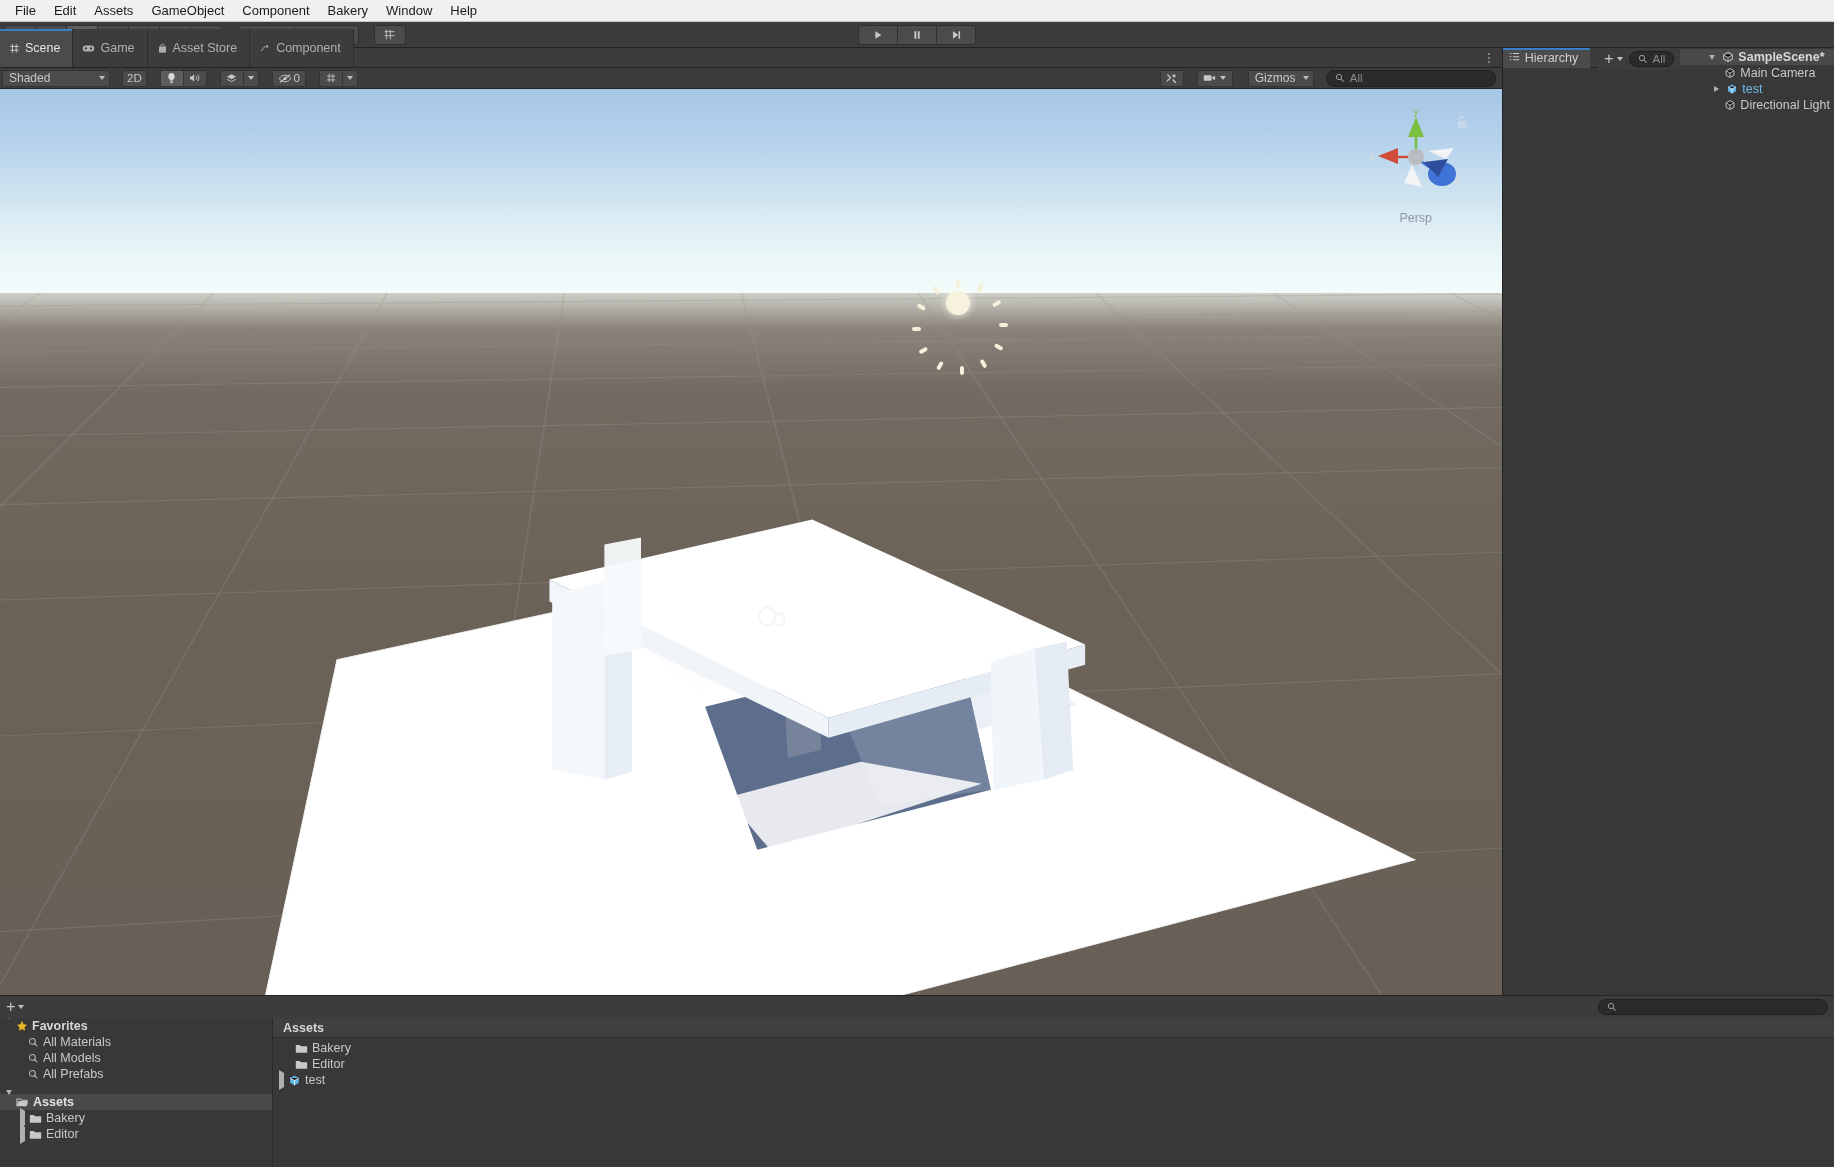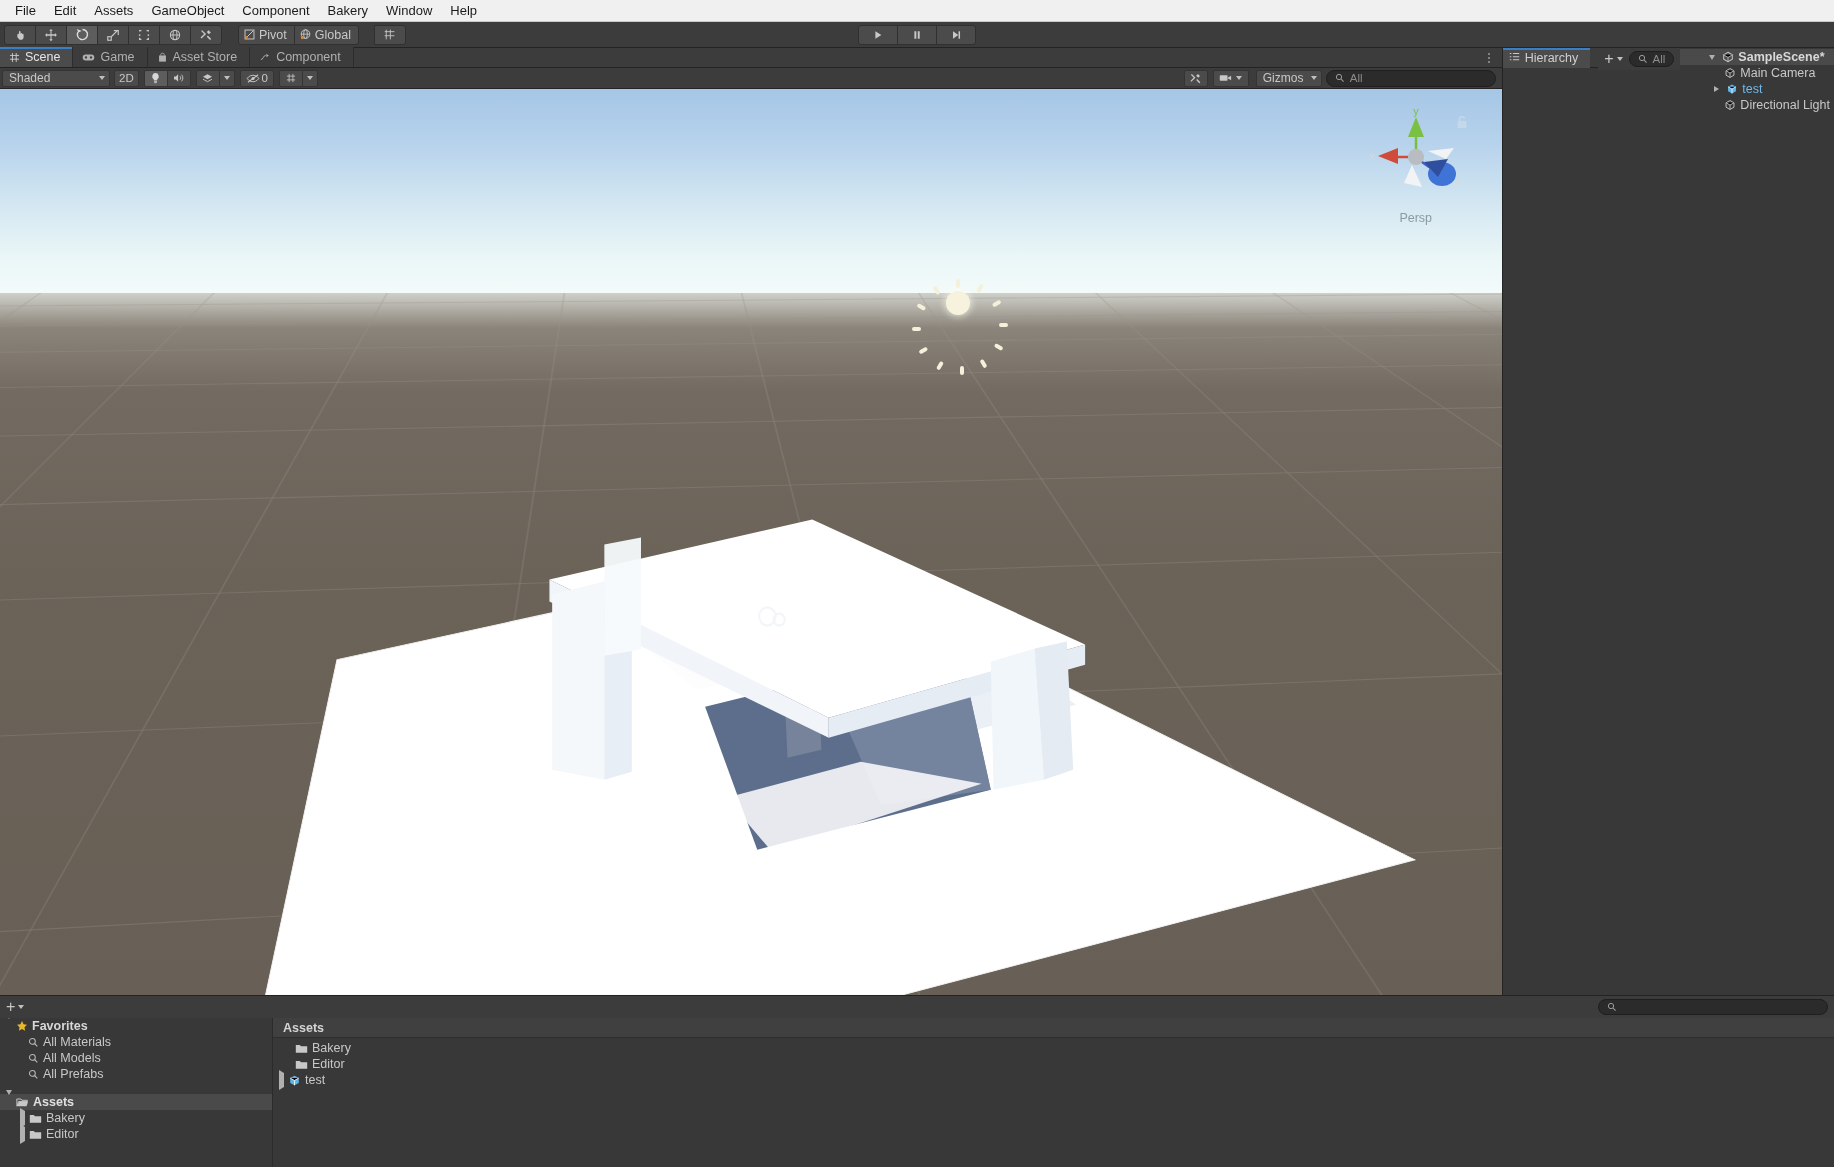--- a/index.html
+++ b/index.html
@@ -75,35 +75,35 @@
   .body { flex: 1 1 auto; display: flex; min-height: 0; background: #383838; }
   .leftcol { flex: 1 1 auto; display: flex; flex-direction: column; min-width: 0; }
   .rightcol { flex: 0 0 273px; display: flex; flex-direction: row; background: #383838; border-left: 1px solid #232323;}
 
   
   .tabstrip {
     height: 20px; background: #3c3c3c; display: flex; align-items: flex-end;
     flex: 0 0 20px; position: relative; border-bottom: 1px solid #232323;
   }
   .tab {
-    height: 20px; padding: 0 12px 0 9px; display: inline-flex; align-items: center;
+    height: 38px; padding: 0 12px 0 9px; display: inline-flex; align-items: center;
     font-size: 12.5px; color: #b0b0b0; background: #3c3c3c; gap: 5px;
     border-right: 1px solid #2d2d2d;
   }
   .tab.active { background: #4b4b4b; color: #e4e4e4; box-shadow: inset 0 2px 0 0 #3b7ec4; }
   .tabstrip .tabmenu {
     position: absolute; right: 6px; top: 2px; width: 14px; height: 16px;
     display: flex; flex-direction: column; align-items: center; justify-content: center; gap: 2px;
   }
   .tabmenu i { width: 2px; height: 2px; background: #9a9a9a; border-radius: 50%; display:block;}
 
   
   .scenebar {
     height: 21px; background: #3c3c3c; flex: 0 0 21px;
-    display: flex; align-items: center; padding: 0 2px; gap: 0;
+    display: flex; align-items: center; padding: 0 2px; gap: 8px;
     border-bottom: 1px solid #232323;
   }
   .sdrop {
     height: 17px; background: #4b4b4b; border: 1px solid #343434; border-radius: 2px;
     display: inline-flex; align-items: center; justify-content: space-between;
     padding: 0 4px 0 6px; font-size: 12px; color: #c8c8c8; margin-right: 4px;
   }
   .sbtn {
     height: 17px; min-width: 24px; background: #4b4b4b; border: 1px solid #343434;
     display: inline-flex; align-items: center; justify-content: center;

